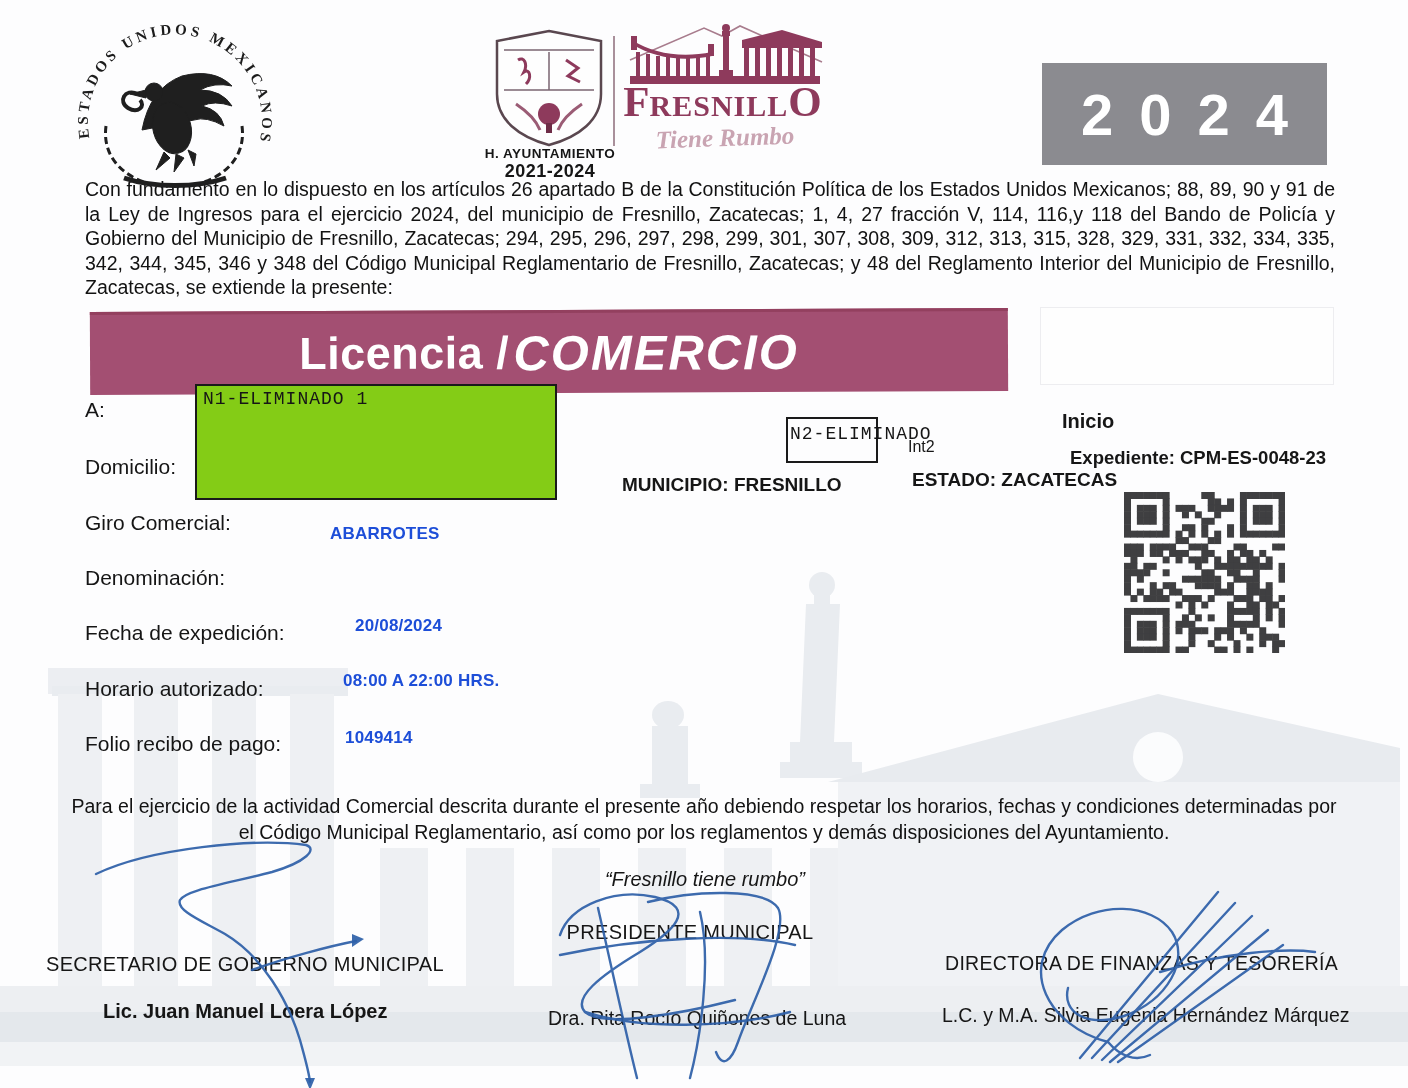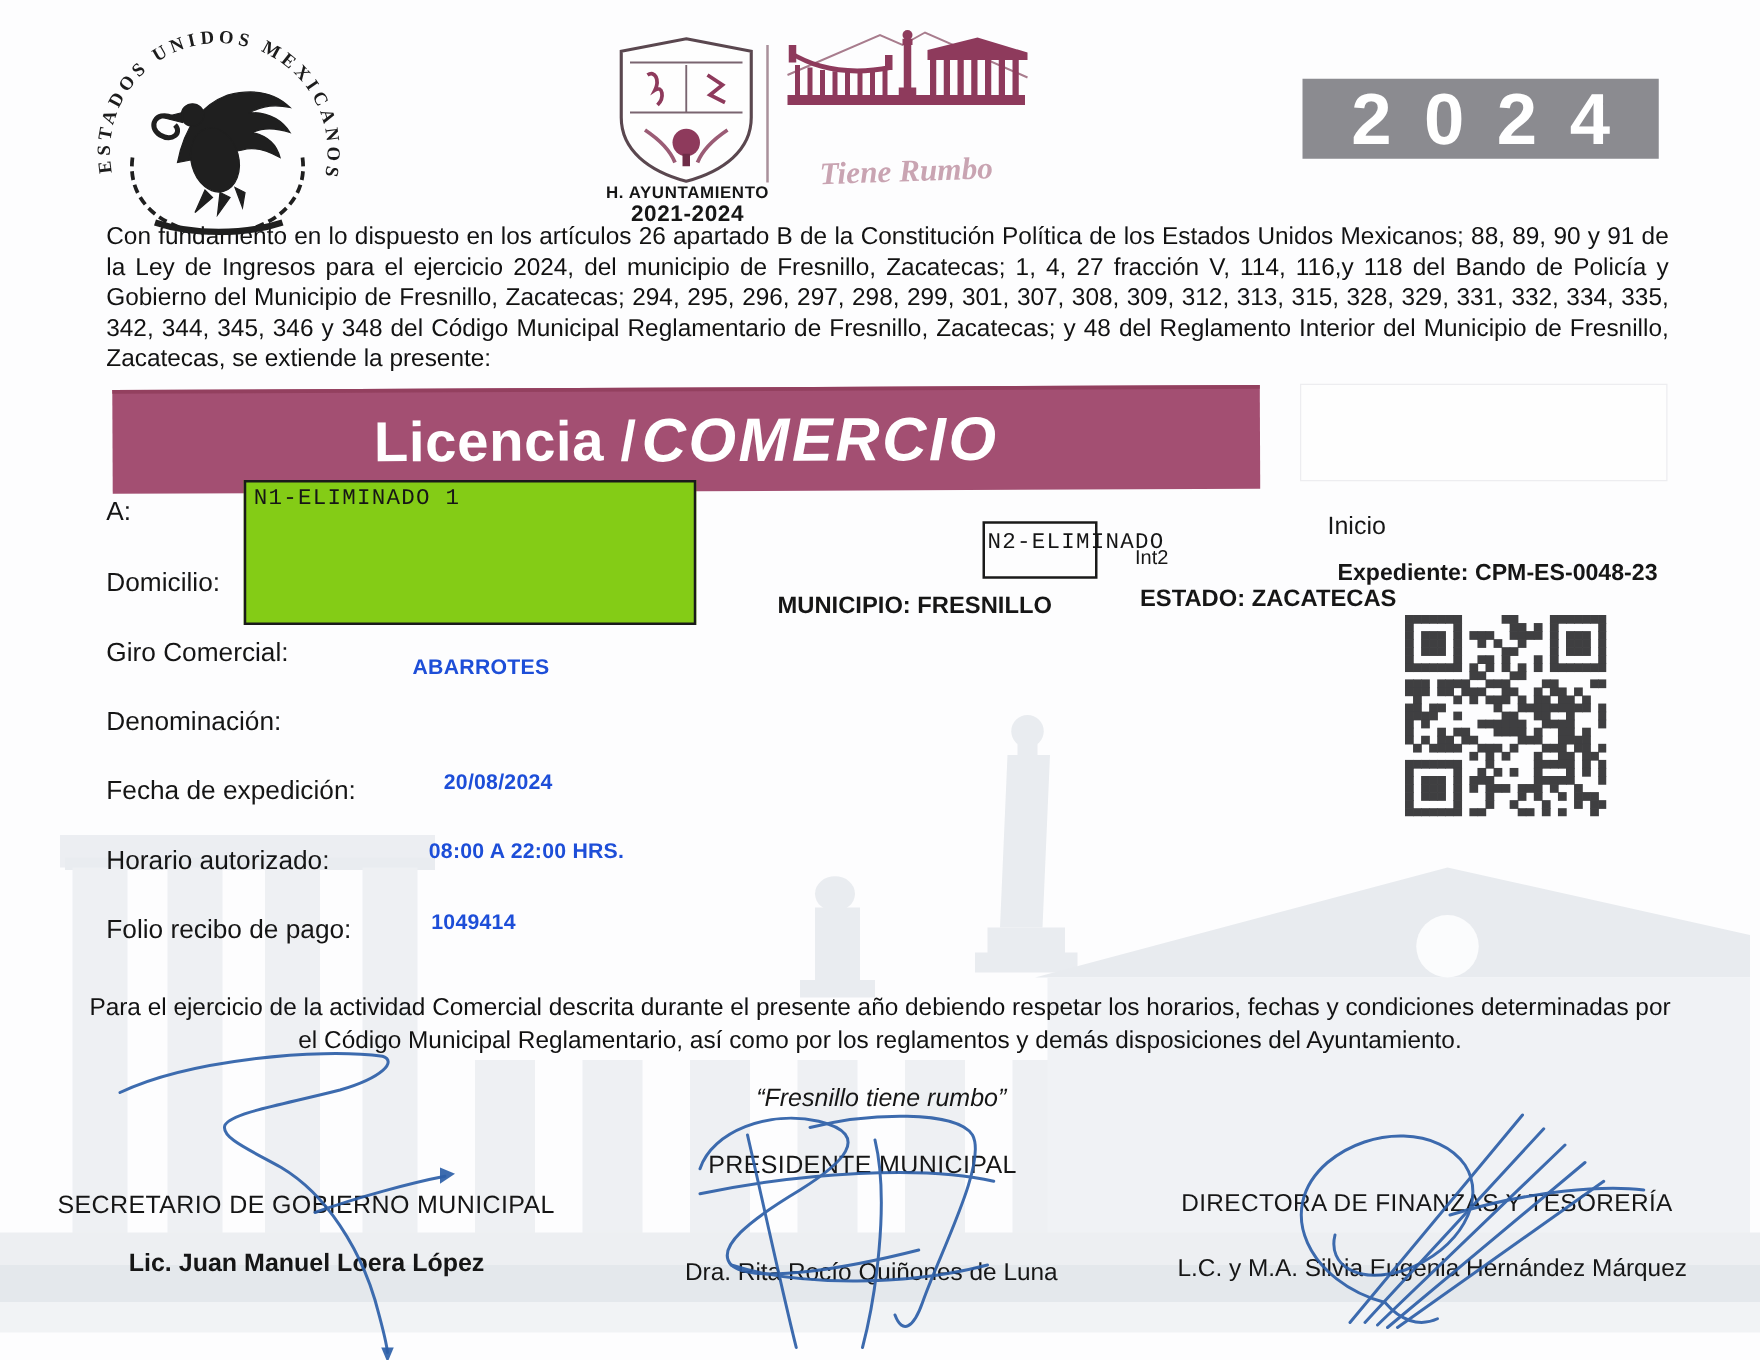--- a/index.html
+++ b/index.html
@@ -17,21 +17,21 @@
   #ayto1{left:466px;top:146px;width:168px;text-align:center;font-weight:bold;font-size:13.5px;letter-spacing:.5px;}
   #ayto2{left:466px;top:161px;width:168px;text-align:center;font-weight:bold;font-size:18px;letter-spacing:.5px;}
   #divider{left:613px;top:36px;width:2px;height:110px;background:#a9909b;}
   #monument{left:622px;top:18px;z-index:2;}
   #brandname{left:615px;top:80px;width:215px;text-align:center;font-family:"Liberation Serif",serif;
              font-weight:bold;color:#8e3a5c;z-index:2;line-height:1;}
   #brandname .big{font-size:43px;}
   #brandname .mid{font-size:30px;letter-spacing:1px;}
   #slogan{left:630px;top:124px;width:190px;text-align:center;font-family:"Liberation Serif",serif;
           font-style:italic;font-size:25px;color:#c9a4b2;transform:rotate(-2deg);font-weight:bold;}
-  #yearbadge{left:1042px;top:63px;width:285px;height:64px;background:#8b8b90;color:#ffffff;
+  #yearbadge{left:1042px;top:63px;width:285px;height:102px;background:#8b8b90;color:#ffffff;
              display:flex;align-items:center;justify-content:center;font-weight:bold;font-size:58px;
              letter-spacing:26px;text-indent:26px;}
 
   
   #legal{left:85px;top:177px;width:1250px;font-size:19.5px;line-height:24.6px;text-align:justify;color:#121212;}
 
   
   #banner{left:90px;top:310px;width:918px;height:80px;background:#a34f72;z-index:2;
           display:flex;align-items:center;justify-content:center;transform:rotate(-.25deg);
           border-top:3px solid #93405f;}
@@ -51,21 +51,21 @@
   #lab-den{left:85px;top:566px;}
   #lab-fecha{left:85px;top:621px;}
   #lab-hor{left:85px;top:677px;}
   #lab-folp{left:85px;top:732px;}
   #val-giro{left:330px;top:524px;}
   #val-fecha{left:355px;top:616px;}
   #val-hor{left:343px;top:671px;}
   #val-folp{left:345px;top:728px;}
   #municipio{left:622px;top:474px;font-weight:bold;font-size:19px;z-index:2;}
   #estado{left:912px;top:469px;font-weight:bold;font-size:19px;z-index:2;}
-  #inicio{left:1062px;top:410px;font-weight:normal;font-size:20px;z-index:2;}
+  #inicio{left:1062px;top:410px;font-weight:bold;font-size:20px;z-index:2;}
   #expediente{left:1070px;top:437px;font-weight:bold;font-size:18.5px;z-index:2;margin-top:10px;}
 
   
   .mono{font-family:"Liberation Mono","DejaVu Sans Mono",monospace;}
   #n1box{left:195px;top:384px;width:362px;height:116px;border:2px solid #1a1a1a;background:#84cc16;z-index:3;
          font-size:18px;letter-spacing:1px;padding:3px 0 0 6px;box-sizing:border-box;}
   #n2box{left:786px;top:417px;width:88px;height:42px;border:2px solid #1a1a1a;background:transparent;z-index:3;}
   #n2text{left:790px;top:424px;font-size:18px;letter-spacing:1px;white-space:nowrap;z-index:5;}
   #n2note{left:908px;top:438px;font-size:16px;z-index:4;}
 
@@ -182,20 +182,21 @@
       <polygon points="120,22 160,12 200,24 200,30 120,30"></polygon>
       <rect x="122" y="30" width="5" height="28"></rect>
         <rect x="133" y="30" width="5" height="28"></rect>
       <rect x="144" y="30" width="5" height="28"></rect>
         <rect x="155" y="30" width="5" height="28"></rect>
       <rect x="166" y="30" width="5" height="28"></rect>
         <rect x="177" y="30" width="5" height="28"></rect>
       <rect x="188" y="30" width="5" height="28"></rect>
     </g>
   </svg>
+  <div id="brandname" class="abs"><span class="big">F</span><span class="mid">RESNILL</span><span class="big">O</span></div>
   <div id="slogan" class="abs">Tiene Rumbo</div>
 
   <div id="yearbadge" class="abs nosel">2024</div>
 
   <div id="legal" class="abs">Con fundamento en lo dispuesto en los artículos 26 apartado B de la Constitución Política de los Estados Unidos Mexicanos; 88, 89, 90 y 91 de la Ley de Ingresos para el ejercicio 2024, del municipio de Fresnillo, Zacatecas; 1, 4, 27 fracción V, 114, 116,y 118 del Bando de Policía y Gobierno del Municipio de Fresnillo, Zacatecas; 294, 295, 296, 297, 298, 299, 301, 307, 308, 309, 312, 313, 315, 328, 329, 331, 332, 334, 335, 342, 344, 345, 346 y 348 del Código Municipal Reglamentario de Fresnillo, Zacatecas; y 48 del Reglamento Interior del Municipio de Fresnillo, Zacatecas, se extiende la presente:</div>
 
   <div id="banner" class="abs">
     <span class="pre">Licencia /</span>
     <span class="word">COMERCIO</span>
   </div>

